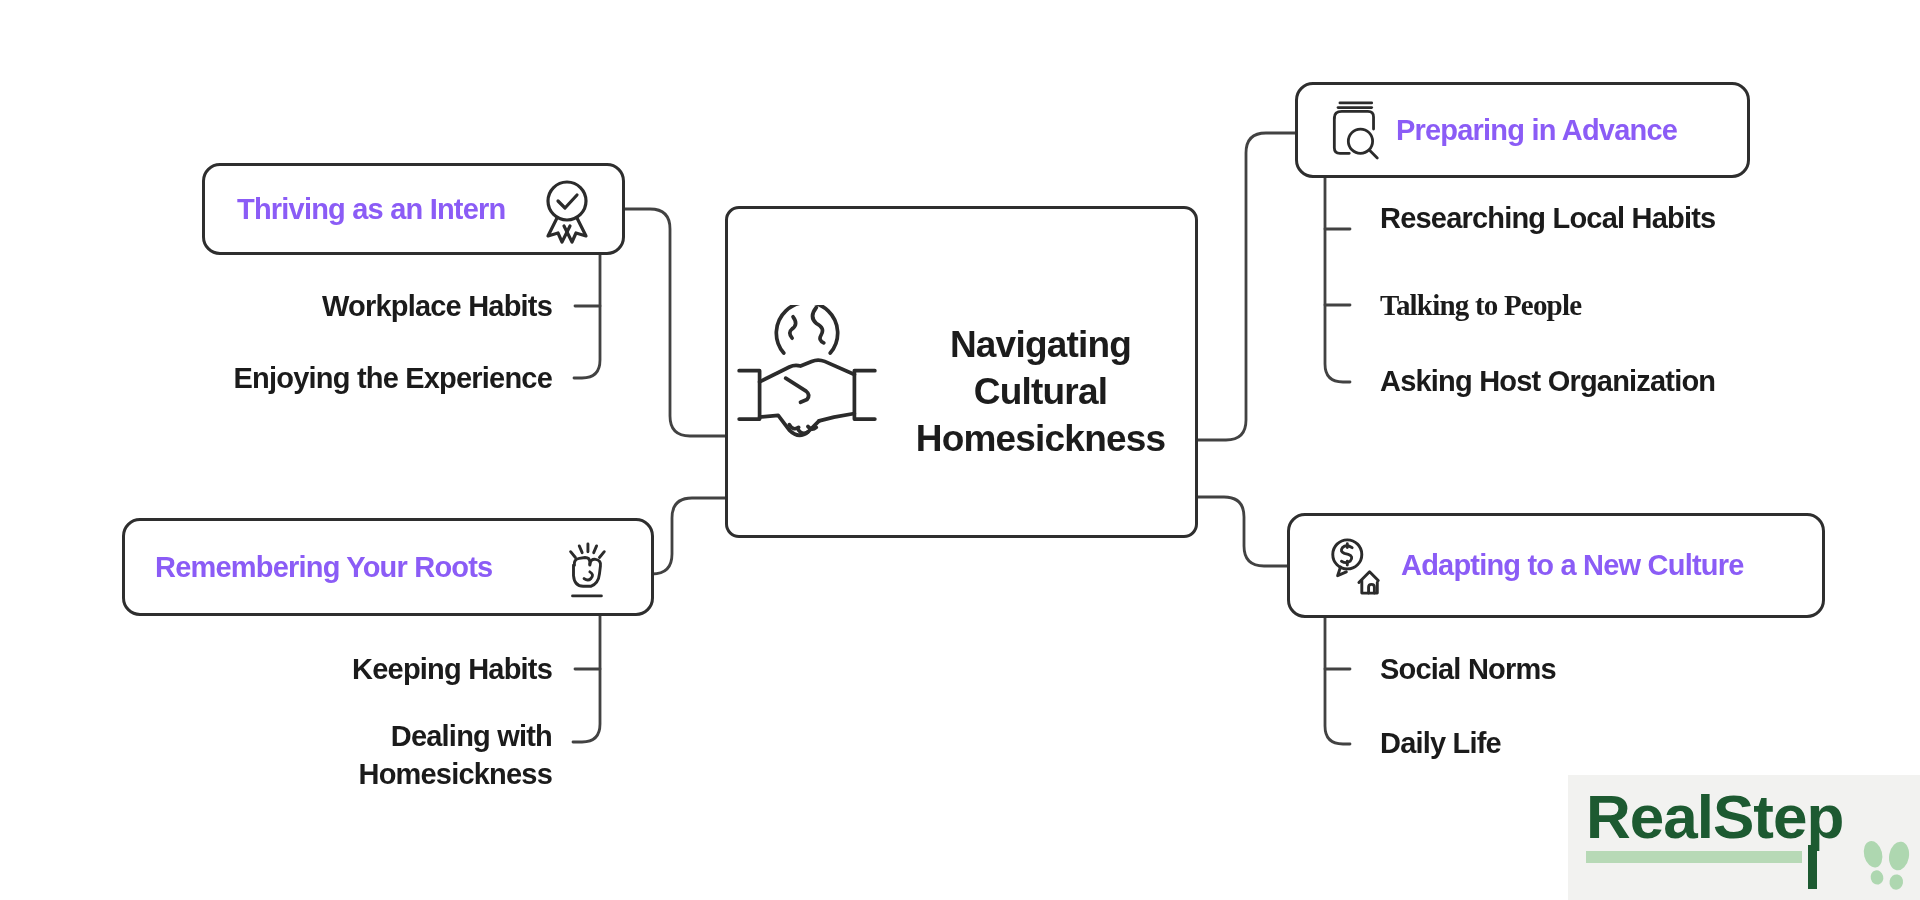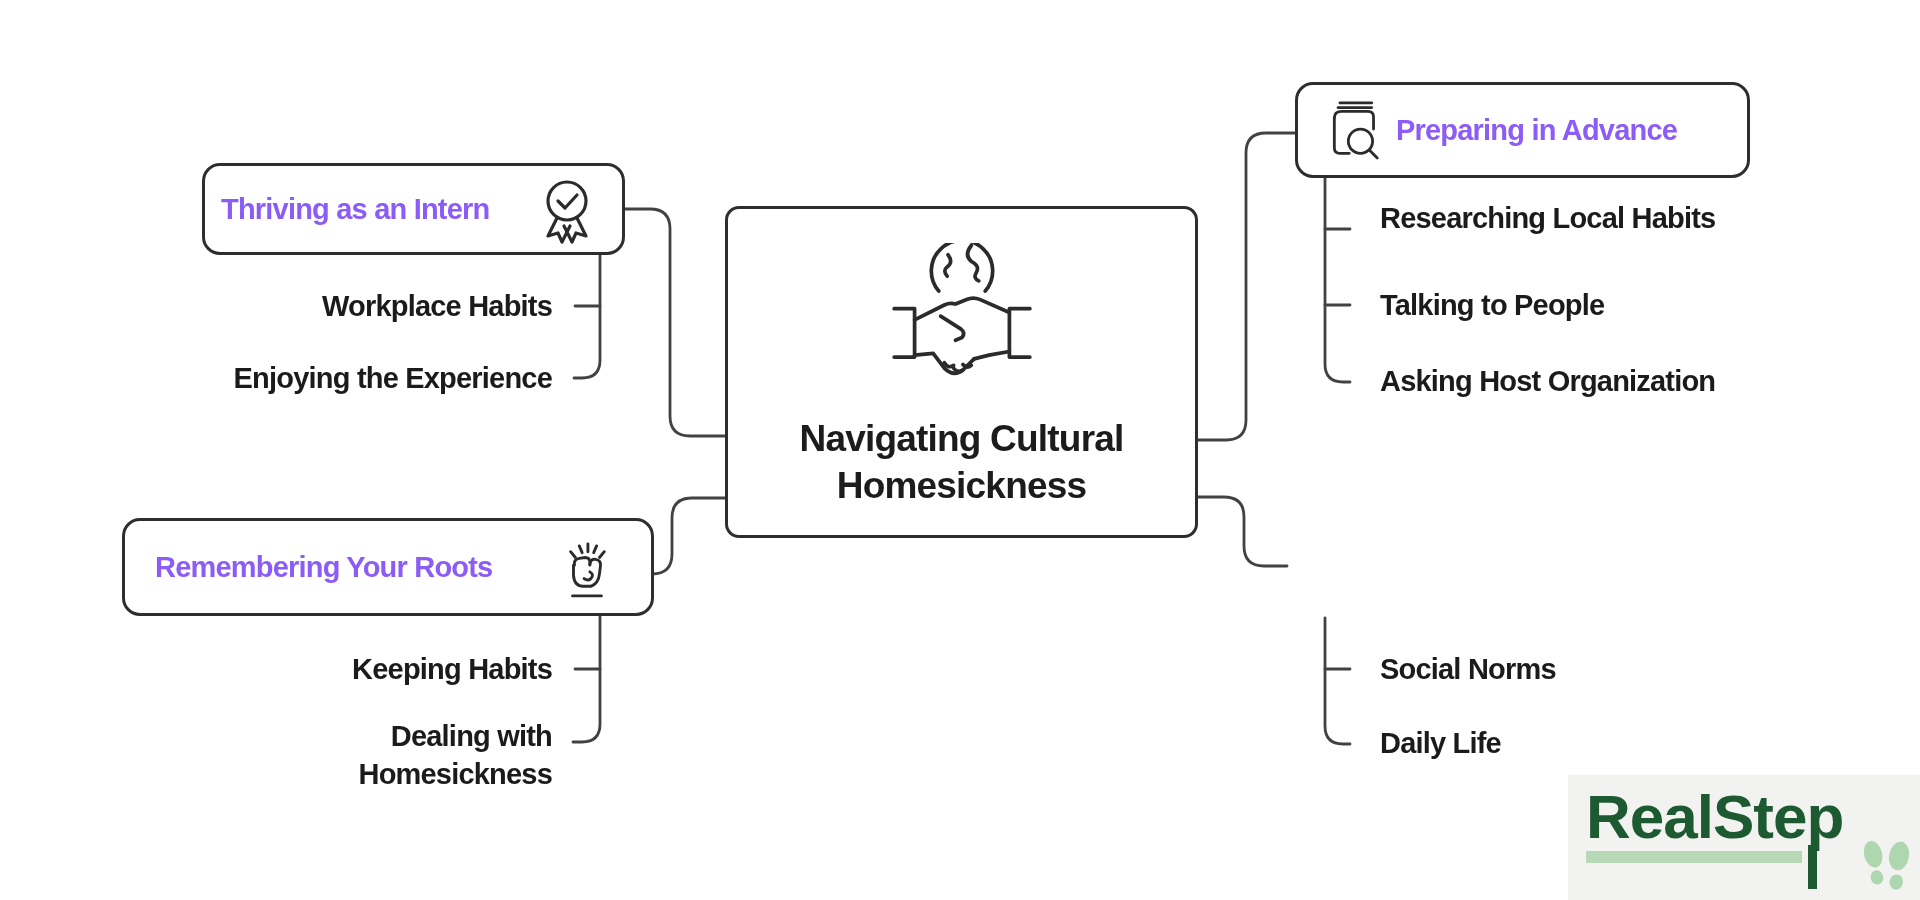--- a/index.html
+++ b/index.html
@@ -10,21 +10,21 @@
   .wires{position:absolute;left:0;top:0;}
   .node{
     position:absolute;background:#fff;border:3px solid #2e2e2e;border-radius:18px;
     display:flex;align-items:center;box-sizing:border-box;color:#1a1a1a;
   }
   .node-label{
     font-weight:700;font-size:29px;letter-spacing:-0.8px;color:#8b5cf6;white-space:nowrap;
   }
   .central{
     left:725px;top:206px;width:473px;height:332px;border-radius:14px;
-    flex-direction:column;justify-content:flex-start;padding-top:34px;align-items:center;
+    flex-direction:row;justify-content:flex-start;padding-top:16px;align-items:center;
   }
   .central-title{
     margin-top:22px;text-align:center;font-weight:700;font-size:37px;line-height:47px;
     letter-spacing:-0.8px;color:#1c1c1c;
   }
   .sub{
     position:absolute;font-weight:700;font-size:29px;letter-spacing:-0.8px;color:#1b1b1b;
     line-height:36px;white-space:nowrap;
   }
   .sub.right-align{text-align:right;}
@@ -81,21 +81,21 @@
         <path d="M76 134 q4 6 10 2"></path>
         <path d="M86 130 q4 5 9 1"></path>
       </g>
     </svg>
     <div class="central-title">
       <div>Navigating Cultural</div>
       <div>Homesickness</div>
     </div>
   </div>
 
-  <div class="node" style="left:202px;top:163px;width:423px;height:92px;padding-left:16px;">
+  <div class="node" style="left:202px;top:163px;width:423px;height:92px;padding-left:32px;">
     <span class="node-label">Thriving as an Intern</span>
     <svg class="icon" style="position:absolute;right:24px;top:11px;" width="62" height="70" viewBox="0 0 60 70">
       <g stroke-width="3.2">
         <circle cx="30" cy="24" r="19"></circle>
         <path d="M21 24 l7 7 l12 -13"></path>
         <path d="M20 41 L11 59 l10 -3 l4 9 l8 -16"></path>
         <path d="M40 41 L49 59 l-10 -3 l-4 9 l-8 -16"></path>
       </g>
     </svg>
   </div>
@@ -124,28 +124,42 @@
         <path d="M14 10 h36"></path>
         <path d="M10 21 q0 -7 8 -7 h28 q6 0 6 6 v13"></path>
         <path d="M10 21 v32 q0 6 6 6 h10"></path>
         <circle cx="38" cy="46" r="13"></circle>
         <path d="M48 56 l8 8"></path>
       </g>
     </svg>
     <span class="node-label" style="margin-left:15px;">Preparing in Advance</span>
   </div>
 
+  <div class="node" style="left:1287px;top:513px;width:538px;height:105px;padding-left:36px;">
+    <svg class="icon" width="60" height="62" viewBox="0 0 62 62">
+      <g stroke-width="3">
+        <circle cx="22" cy="19" r="15"></circle>
+        <path d="M27 12 q-6 -4 -10 0 q-3 4 2 6 l4 1 q6 2 2 7 q-4 3 -9 0"></path>
+        <path d="M22 8 v4 M22 26 v4"></path>
+        <path d="M15 32 l-3 9 l9 -4"></path>
+        <path d="M34 48 l11 -11 l9 9"></path>
+        <path d="M37 46 v13 h16 v-11"></path>
+        <path d="M44 59 v-6 q0 -3 3 -3 q3 0 3 3 v6"></path>
+      </g>
+    </svg>
+    <span class="node-label" style="margin-left:15px;">Adapting to a New Culture</span>
+  </div>
 
   <div class="sub right-align" style="right:1368px;top:288px;">Workplace Habits</div>
   <div class="sub right-align" style="right:1368px;top:360px;">Enjoying the Experience</div>
   <div class="sub right-align" style="right:1368px;top:651px;">Keeping Habits</div>
   <div class="sub right-align wrap" style="right:1368px;top:717px;">Dealing with Homesickness</div>
 
   <div class="sub" style="left:1380px;top:200px;">Researching Local Habits</div>
-  <div class="sub" style="left:1380px;top:287px;">Talking to People</div>
+  <div class="sub" style="left:1380px;top:287px;font-family:Liberation Serif, serif;">Talking to People</div>
   <div class="sub" style="left:1380px;top:363px;">Asking Host Organization</div>
   <div class="sub" style="left:1380px;top:651px;">Social Norms</div>
   <div class="sub" style="left:1380px;top:725px;">Daily Life</div>
 
   <div class="logo-panel">
     <div class="logo-text">RealStep</div>
     <div class="logo-bar"></div>
     <div class="logo-stem"></div>
     <svg class="logo-feet" width="54" height="64" viewBox="0 0 60 70">
       <g fill="#aed7b0">

